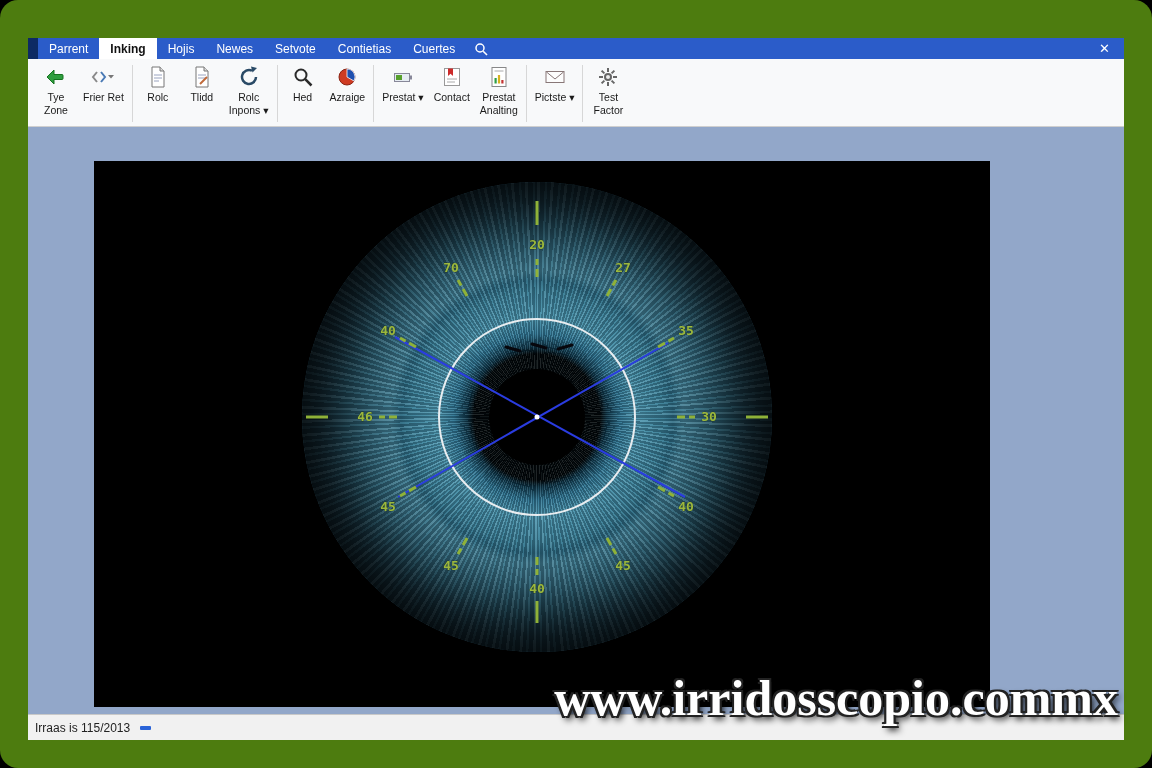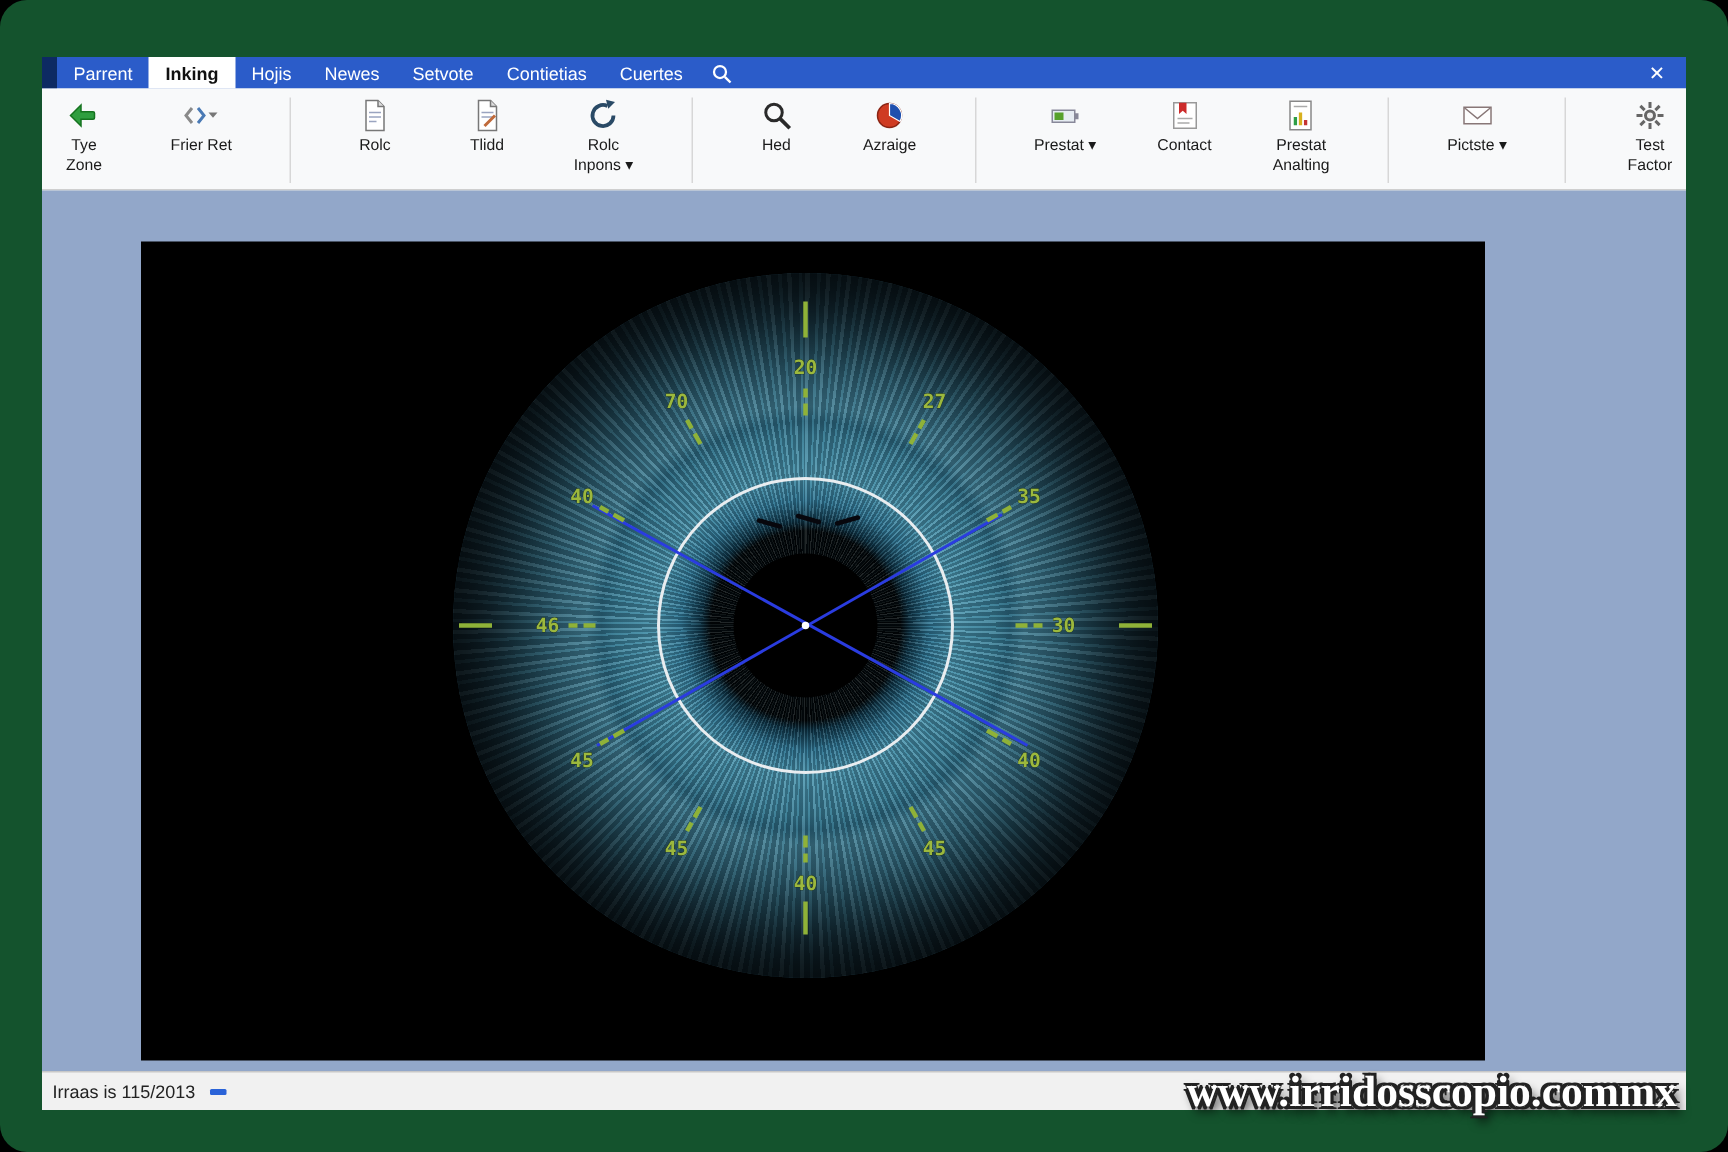--- a/index.html
+++ b/index.html
@@ -1,32 +1,32 @@
 <!DOCTYPE html>
 <html><head>
 <meta charset="utf-8">
 <style>
   html,body { margin:0; padding:0; background:#000; }
   body { width:1152px; height:768px; font-family:"Liberation Sans",sans-serif; }
-  .device { position:relative; width:1152px; height:768px; background:#14532d; border-radius:18px; overflow:hidden; }
+  .device { position:relative; width:1152px; height:768px; background:#4d7c0f; border-radius:18px; overflow:hidden; }
 
   .app { position:absolute; left:28px; top:38px; width:1096px; height:702px;
          background:#eef1f5; display:flex; flex-direction:column; }
 
   
   .menubar { height:21px; background:#2b5cc9; display:flex; align-items:stretch; flex:0 0 auto; }
   .menu-corner { width:10px; background:#0d2a63; }
   .tab { padding:0 11px; font-size:12px; color:#fff; display:flex; align-items:center; cursor:default; white-space:nowrap; }
   .tab.active { background:#fff; color:#111; font-weight:bold; }
   .icon-tab { padding:0 8px; }
   .close-btn { margin-left:auto; color:#fff; padding:0 14px; font-size:13px; display:flex; align-items:center; }
 
   
   .ribbon { height:65px; background:#f8f9fa; border-bottom:1px solid #cfcfcf;
-            display:flex; align-items:stretch; padding:2px 2px 0 6px; flex:0 0 auto;justify-content:space-between; }
+            display:flex; align-items:stretch; padding:2px 2px 0 6px; flex:0 0 auto; }
   .rb-item { display:flex; flex-direction:column; align-items:center; padding:2px 5px 0 5px; min-width:34px; }
   .rb-icon { height:28px; display:flex; align-items:center; justify-content:center; }
   .rb-label { font-size:10.5px; text-align:center; color:#1a1a1a; line-height:1.25; }
   .rb-label span { display:block; }
   .rb-divider { width:1px; background:#d7d7d7; margin:4px 3px; }
 
   
   .content { flex:1 1 auto; background:#92a7c9; position:relative; }
   .heading { position:absolute; left:62px; top:10px; background:#b6e1f2; color:#1a3db0;
              font-weight:bold; font-size:17px; padding:1px 7px; }
@@ -56,22 +56,22 @@
   .blue-line { stroke:#2a3ce0; stroke-width:2; }
   .dark-mark { stroke:#07070d; stroke-width:3; stroke-linecap:round; }
 
   
   .statusbar { height:25px; background:#f1f1f1; border-top:1px solid #c8c8c8;
                display:flex; align-items:center; font-size:12px; color:#222;
                padding-left:7px; flex:0 0 auto; }
   .status-marker { display:inline-block; width:11px; height:4px; background:#2a63d8;
                    margin-left:10px; border-radius:1px; }
 
-  .watermark { position:absolute; right:34px; bottom:23px; z-index:50;
-    font-family:"Liberation Serif",serif; font-weight:bold; font-size:29px; color:#fff;
+  .watermark { position:absolute; right:34px; bottom:41px; z-index:50;
+    font-family:"Liberation Serif",serif; font-weight:bold; font-size:50px; color:#fff;
     text-shadow: 2px 2px 0 #222, -2px -2px 0 #222, 2px -2px 0 #222, -2px 2px 0 #222, 3px 4px 7px #000; }
 </style>
 </head>
 <body>
 
 <div class="device">
   <div class="app">
 
     <div class="menubar">
       <div class="menu-corner"></div>

